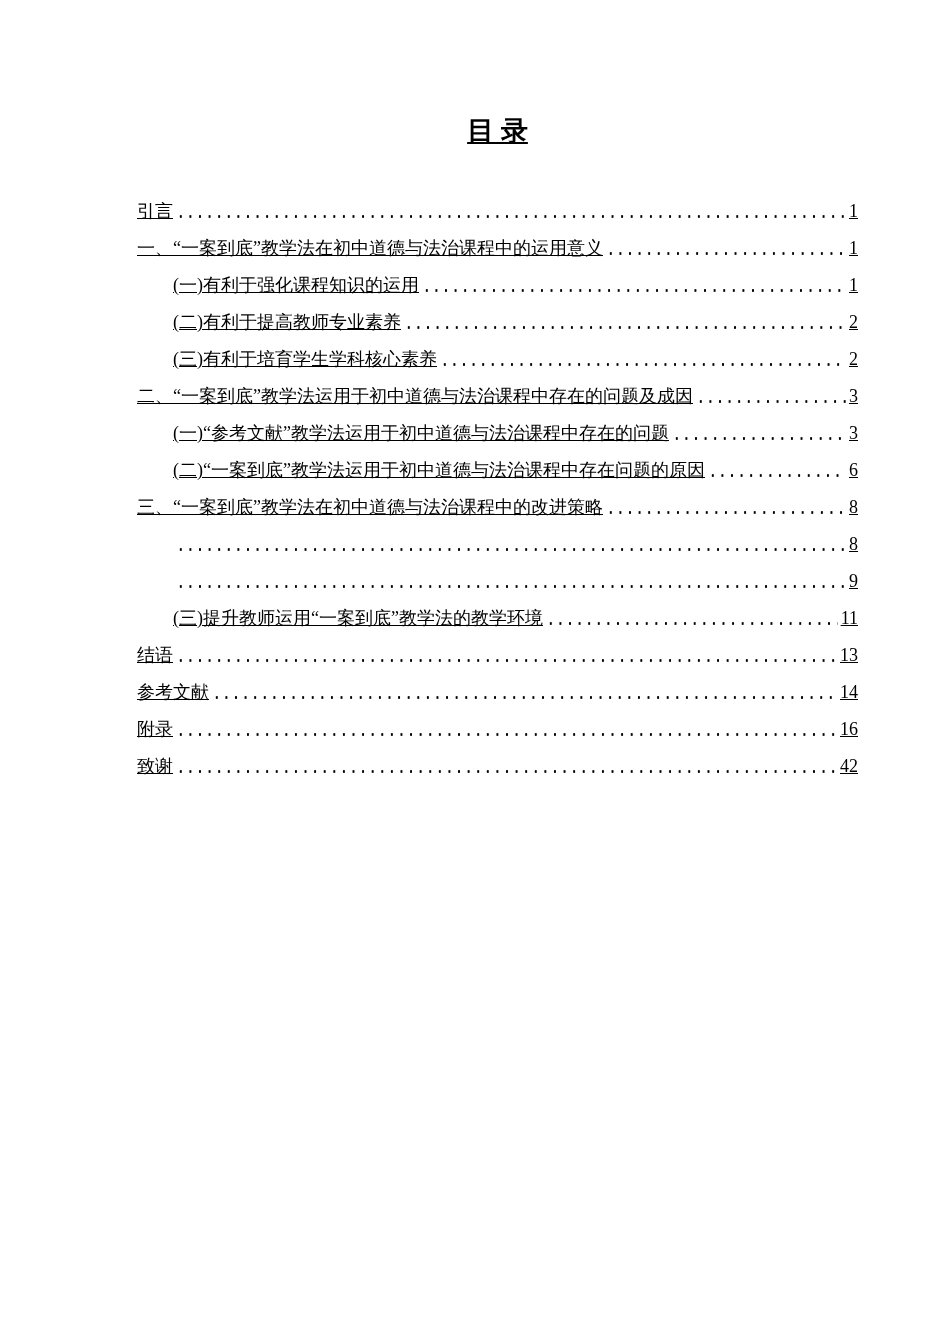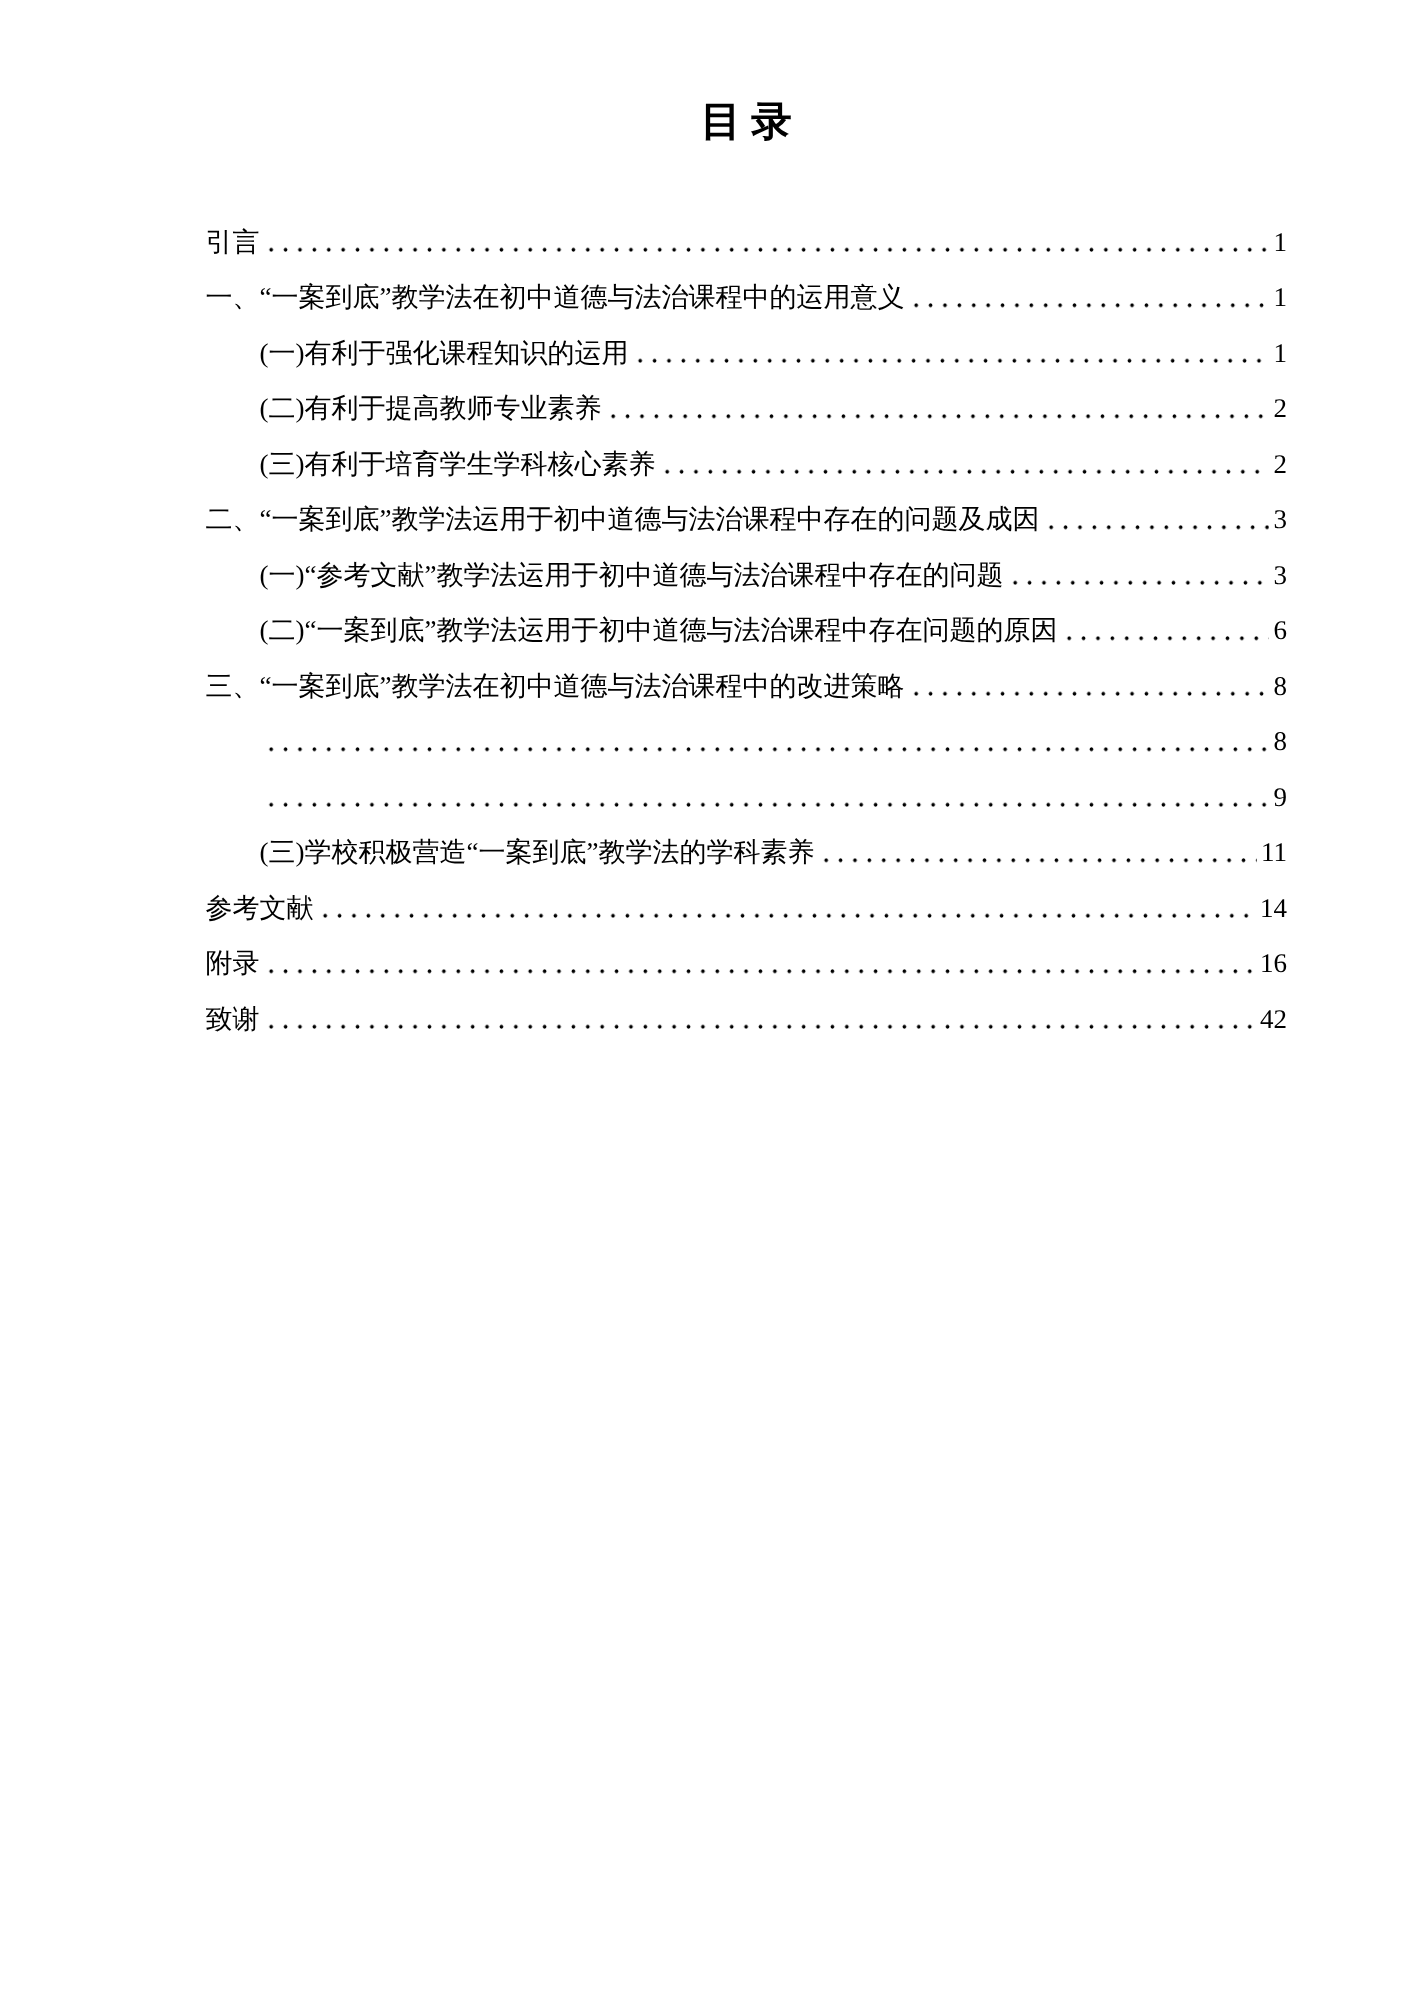--- a/index.html
+++ b/index.html
@@ -11,22 +11,23 @@
     width: 950px;
     height: 1344px;
     font-family: "Liberation Serif", "DejaVu Serif", serif;
     color: #000000;
     overflow: hidden;
   }
   .page {
     box-sizing: border-box;
     width: 950px;
     height: 1344px;
-    padding: 62px 92px 0 137px;
+    padding: 112px 92px 0 137px;
     background: #ffffff;
+    text-decoration: underline;
   }
   .toc-title {
     margin: 0;
     text-align: center;
     font-size: 27px;
     font-weight: bold;
     line-height: 38px;
     white-space: pre;
   }
   .toc-list {
@@ -115,23 +116,28 @@
       </div>
       <div class="toc-row level-1">
         <span class="toc-dots"></span>
         <span class="toc-page">8</span>
       </div>
       <div class="toc-row level-1">
         <span class="toc-dots"></span>
         <span class="toc-page">9</span>
       </div>
       <div class="toc-row level-1">
-        <span class="toc-label">(三)学校积极营造“一案到底”教学法的学科素养</span>
+        <span class="toc-label">(三)提升教师运用“一案到底”教学法的教学环境</span>
         <span class="toc-dots"></span>
         <span class="toc-page">11</span>
+      </div>
+      <div class="toc-row level-0">
+        <span class="toc-label">结语</span>
+        <span class="toc-dots"></span>
+        <span class="toc-page">13</span>
       </div>
       <div class="toc-row level-0">
         <span class="toc-label">参考文献</span>
         <span class="toc-dots"></span>
         <span class="toc-page">14</span>
       </div>
       <div class="toc-row level-0">
         <span class="toc-label">附录</span>
         <span class="toc-dots"></span>
         <span class="toc-page">16</span>

